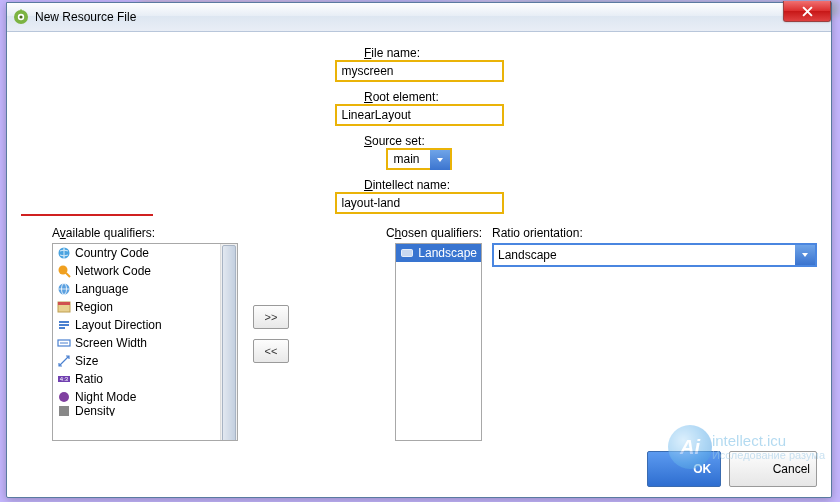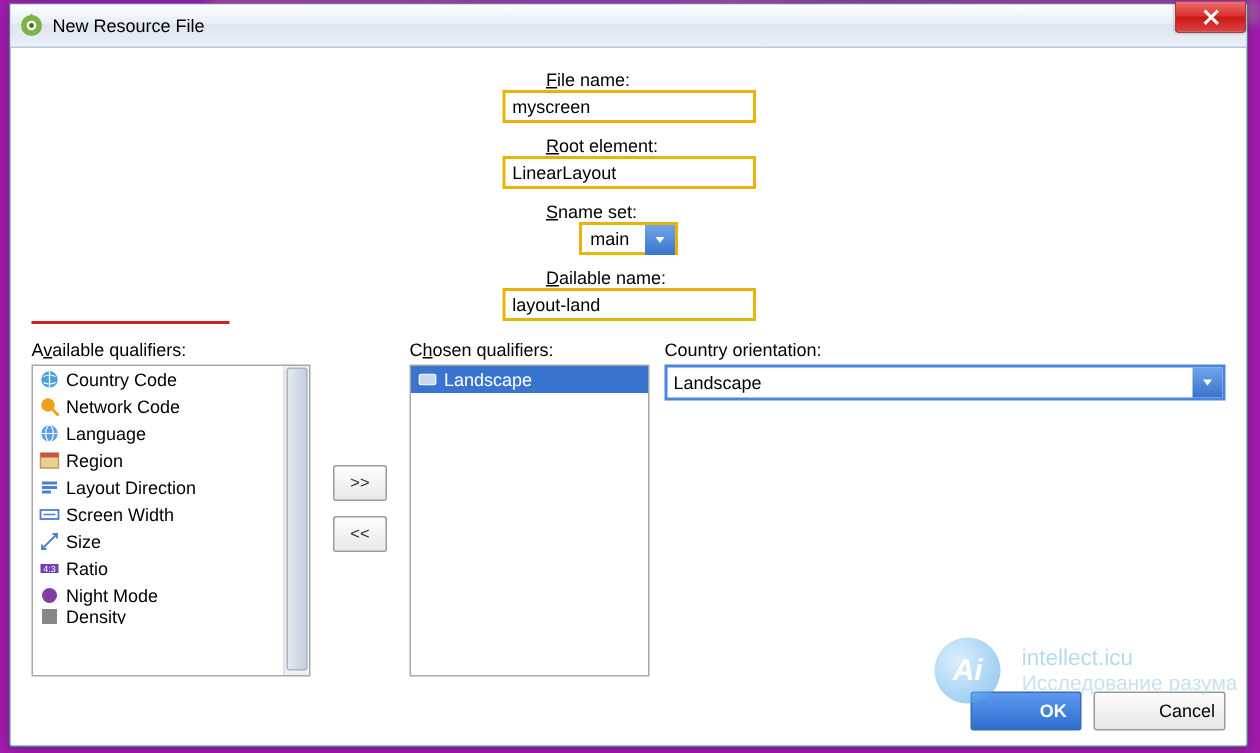--- a/index.html
+++ b/index.html
@@ -1,16 +1,16 @@
 <!DOCTYPE html>
 <html><head>
 <meta charset="utf-8">
 <style>
   html,body{margin:0;padding:0;font-family:"Segoe UI",Tahoma,sans-serif;font-size:12px;color:#000;background:#d8dce0;}
-  .canvas{width:840px;height:502px;position:relative;background:#a21caf;}
+  .canvas{width:840px;height:502px;position:relative;background:#c4b5fd;}
   
   .bg-hint{position:absolute;inset:0;filter:blur(3px);opacity:.4;}
   .bg-band{position:absolute;top:0;left:140px;right:0;height:16px;background:linear-gradient(90deg,#c0a890 0,#b8a890 20%,#8098b0 36%,#8098b0 40%,#b8c0a0 50%,#70a070 60%,#90a890 80%);}
   
   .dialog{position:absolute;left:6px;top:2px;width:824px;height:494px;background:#fff;border:1px solid #5a7aa0;border-radius:0 0 2px 2px;box-shadow:0 2px 10px rgba(0,0,0,.25);display:flex;flex-direction:column;}
   .titlebar{height:28px;background:linear-gradient(#fdfefe,#e8eef6 45%,#dde6f1 46%,#e9eef6);border-bottom:1px solid #b8c6da;display:flex;align-items:center;padding:0 2px 0 6px;position:relative;}
   .titlebar .appicon{width:16px;height:16px;margin-right:6px;display:flex;align-items:center;justify-content:center;}
   .titlebar .appicon svg{width:16px;height:16px;}
   .title-text{font-size:12px;color:#000;}
   .winbtns{position:absolute;right:0;top:-2px;display:flex;}
@@ -22,47 +22,47 @@
   .form-label .lbl{display:inline-block;}
   .u{text-decoration:underline;}
   .form-input{flex:1;}
   input.txt, .combo{width:100%;box-sizing:border-box;height:22px;border:2px solid #eab308;background:#fff;padding:0 5px;font:inherit;outline:none;}
   .combo{display:flex;align-items:center;position:relative;padding-right:30px;}
   .combo .arrow{position:absolute;right:0;top:0;width:20px;height:20px;border-left:0;display:flex;align-items:center;justify-content:center;background:linear-gradient(#6fa4e8,#3b74cf);}
   .combo .arrow svg{width:8px;height:8px;}
   .combo.blue-sel{border:2px solid #4a86e0;padding-left:4px;height:24px;}
   .redline{height:2px;background:#d02020;margin:-3px 0 4px 0;width:132px;}
   
-  .lower{flex:1;display:flex;gap:10px;margin-top:6px;min-height:0;}
+  .lower{flex:1;display:flex;gap:10px;margin-top:6px;min-height:0;margin-left:31px;}
   .col{display:flex;flex-direction:column;min-width:0;}
   .col.avail{width:186px;}
   .col.mover{width:46px;justify-content:center;align-items:center;gap:10px;}
-  .col.chosen{width:160px;}
+  .col.chosen{width:178px;align-items:flex-end;}
   .col.config{flex:1;}
   .sect-label{margin-bottom:3px;display:inline-block;}
   .listbox{flex:1;border:1px solid #a8a8a8;background:#fff;overflow:hidden;position:relative;gap:48px;}
   .avail .listbox{display:flex;}
   .list-inner{flex:1;overflow:hidden;}
   .scrollbar{width:16px;background:#f0f0f0;border-left:1px solid #dcdcdc;position:relative;}
   .thumb{position:absolute;left:1px;right:1px;top:1px;height:200px;background:linear-gradient(90deg,#e2e8f0,#c4d0e0);border:1px solid #a8b4c4;border-radius:2px;}
   .item{height:18px;display:flex;align-items:center;padding:0 4px;gap:4px;white-space:nowrap;}
   .item.sel{background:#3874d0;color:#fff;}
   .item .ico{width:14px;height:14px;flex-shrink:0;display:flex;align-items:center;justify-content:center;}
   .item .ico svg{width:14px;height:14px;}
   .chosen .listbox .item{height:18px;}
   .chosen .item.sel{background:#3874d0;color:#fff;}
   .movebtn{width:36px;height:24px;border:1px solid #9a9a9a;border-radius:2px;background:linear-gradient(#fdfdfd,#e8e8e8);display:flex;align-items:center;justify-content:center;font-size:11px;color:#333;}
   .buttons{display:flex;justify-content:flex-end;gap:8px;margin-top:10px;}
-  .btn{min-width:74px;height:26px;border:1px solid #9a9a9a;border-radius:2px;background:linear-gradient(#fdfdfd,#e6e6e6);display:flex;align-items:center;justify-content:center;font:inherit;padding-left:43px;}
+  .btn{min-width:74px;height:36px;border:1px solid #9a9a9a;border-radius:2px;background:linear-gradient(#fdfdfd,#e6e6e6);display:flex;align-items:center;justify-content:center;font:inherit;padding-left:43px;}
   .btn.primary{background:linear-gradient(#5c9af0,#2e6ed0);color:#fff;border-color:#3a6bb0;font-weight:bold;}
   
-  .watermark{position:absolute;right:6px;bottom:28px;display:flex;align-items:center;gap:14px;color:#77bde5;opacity:.55;pointer-events:none;}
+  .watermark{position:absolute;right:6px;bottom:28px;display:flex;align-items:center;gap:0;color:#77bde5;opacity:.55;pointer-events:none;}
   .watermark .logo{width:44px;height:44px;border-radius:50%;background:radial-gradient(circle at 35% 35%,#bfe3fb 0,#6bb6ec 55%,#3b8fd8 100%);display:flex;align-items:center;justify-content:center;color:#fff;font-size:20px;font-weight:bold;font-style:italic;}
   .watermark .text{display:flex;flex-direction:column;line-height:1.1;font-size:15px;}
-  .watermark .text .sub{font-size:14px;color:#9cc9e6;}
+  .watermark .text .sub{font-size:11px;color:#9cc9e6;}
   
   .cut{height:10px;overflow:hidden;}
 </style>
 </head>
 <body>
 <div class="canvas">
   <div class="bg-hint">
       <div class="bg-band"></div>
     </div>
 
@@ -93,35 +93,35 @@
         <div class="form-label"><span class="lbl"><span class="u">F</span><span>ile name:</span></span></div>
         <div class="form-input"><input class="txt" value="myscreen" style=""></div>
       </div>
 
       <div class="form-row">
         <div class="form-label"><span class="lbl"><span class="u">R</span><span>oot element:</span></span></div>
         <div class="form-input"><input class="txt" value="LinearLayout" style=""></div>
       </div>
 
       <div class="form-row">
-        <div class="form-label"><span class="lbl"><span class="u">S</span><span>name set:</span></span></div>
+        <div class="form-label"><span class="lbl"><span class="u">S</span><span>ource set:</span></span></div>
         <div class="form-input">
           <div class="combo">
             <span>main</span>
             <span class="arrow">
                 <svg viewBox="0 0 8 8">
                   <path d="M1 2 L4 6 L7 2 Z" fill="#fff"></path>
                 </svg>
               </span>
           </div>
         </div>
       </div>
 
       <div class="form-row" style="margin-bottom:3px">
-        <div class="form-label"><span class="lbl"><span class="u">D</span><span>ailable name:</span></span></div>
+        <div class="form-label"><span class="lbl"><span class="u">D</span><span>intellect name:</span></span></div>
         <div class="form-input"><input class="txt" value="layout-land" style=""></div>
       </div>
       <div class="redline"></div>
 
       <div class="lower">
 
         <div class="col avail">
           <span class="sect-label"><span>A</span><span class="u">v</span><span>ailable qualifiers:</span></span>
           <div class="listbox">
             <div class="list-inner">
@@ -239,21 +239,21 @@
                   <svg viewBox="0 0 14 14">
                     <rect x="1.5" y="3.5" width="11" height="7" rx="1" fill="#c8d8f0" stroke="#fff" stroke-width=".8"></rect>
                   </svg>
                 </span>
                 <span>Landscape</span>
               </div>
           </div>
         </div>
 
         <div class="col config">
-          <span class="sect-label">Country orientation:</span>
+          <span class="sect-label">Ratio orientation:</span>
           <div class="combo blue-sel">
             <span>Landscape</span>
             <span class="arrow">
                 <svg viewBox="0 0 8 8">
                   <path d="M1 2 L4 6 L7 2 Z" fill="#fff"></path>
                 </svg>
               </span>
           </div>
         </div>
       </div>

